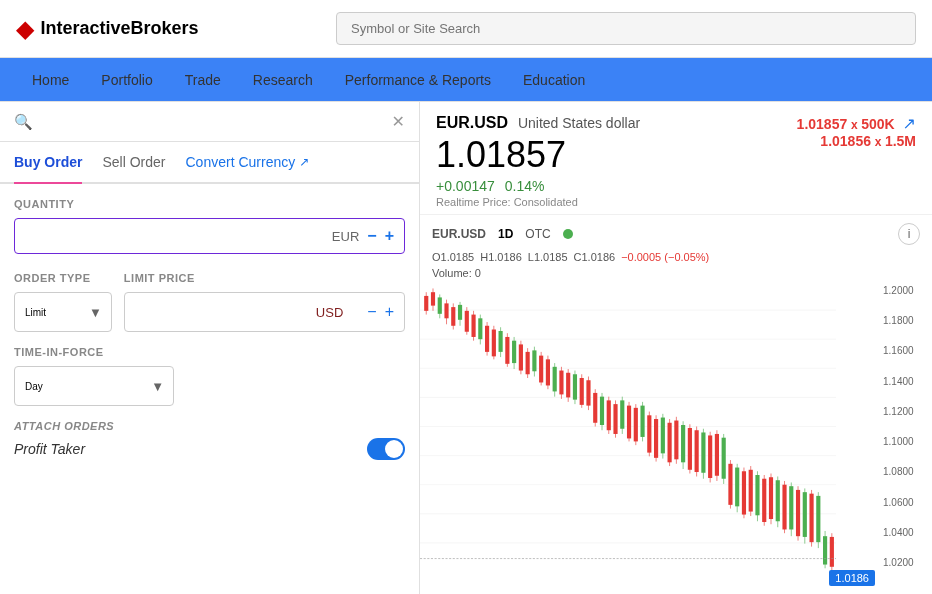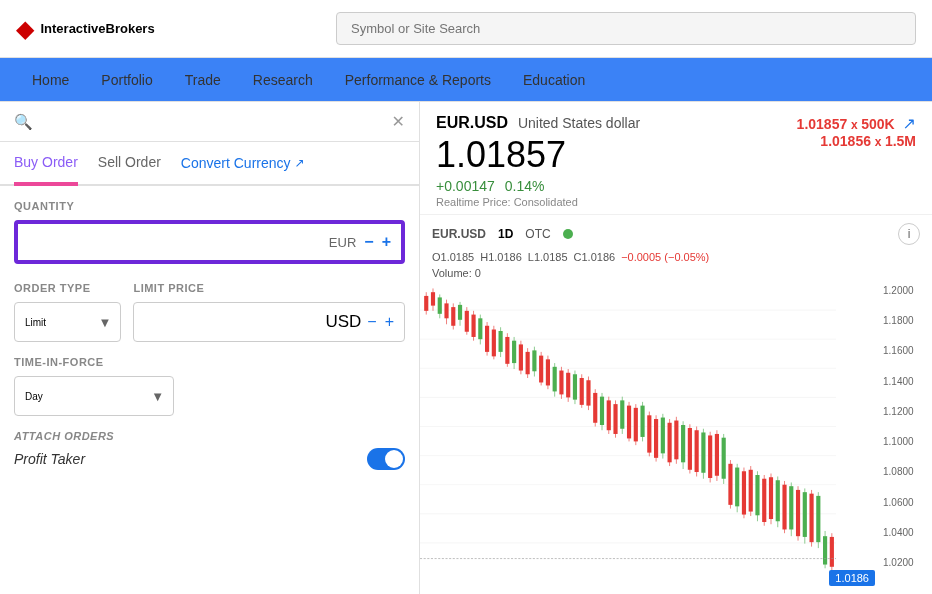--- a/index.html
+++ b/index.html
@@ -2,21 +2,21 @@
 <html><head>
   <meta charset="utf-8">
   <style>
     * { box-sizing: border-box; margin: 0; padding: 0; }
     body { font-family: Arial, sans-serif; font-size: 13px; background: #fff; width: 932px; height: 594px; overflow: hidden; }
 
     
     .header { display: flex; align-items: center; padding: 8px 16px; background: #fff; border-bottom: 1px solid #e0e0e0; height: 58px; }
     .logo { display: flex; align-items: center; margin-right: 24px; }
     .logo-icon { color: #c00; font-size: 24px; margin-right: 6px; }
-    .logo-text { font-size: 13px; }
+    .logo-text { font-size: 18px; }
     .logo-text span { font-weight: 700; }
     .search-bar { flex: 1; max-width: 580px; margin-left: auto; }
     .search-bar input { width: 100%; padding: 8px 14px; border: 1px solid #ccc; border-radius: 4px; font-size: 13px; background: #f5f5f5; color: #999; }
 
     
     .nav { display: flex; align-items: center; padding: 0 16px; background: #3b82f6; border-bottom: 1px solid #e0e0e0; height: 44px; }
     .nav-item { padding: 12px 16px; font-size: 14px; color: #333; cursor: pointer; white-space: nowrap; }
 
     
     .main { display: flex; height: calc(594px - 102px); }
@@ -26,42 +26,42 @@
 
     
     .search-row { display: flex; align-items: center; padding: 10px 14px; border-bottom: 1px solid #e0e0e0; }
     .search-row input { flex: 1; border: none; outline: none; font-size: 14px; }
     .search-icon { color: #666; margin-right: 8px; font-size: 15px; }
     .clear-icon { color: #999; cursor: pointer; font-size: 16px; }
 
     
     .tabs { display: flex; padding: 0 14px; border-bottom: 2px solid #e0e0e0; }
     .tab { padding: 12px 0; margin-right: 20px; font-size: 14px; color: #666; cursor: pointer; border-bottom: 2px solid transparent; margin-bottom: -2px; }
-    .tab.active { color: #8b5cf6; border-bottom: 4px solid #ec4899; font-weight: 400; }
+    .tab.active { color: #1d4ed8; border-bottom: 2px solid #ec4899; font-weight: 700; }
     .tab-convert { color: #1a73e8; font-size: 14px; padding: 12px 0; display: flex; align-items: center; gap: 4px; cursor: pointer; }
 
     
     .form-section { padding: 14px; }
     .field-label { font-size: 11px; color: #888; letter-spacing: 0.5px; margin-bottom: 8px; text-transform: uppercase; font-weight: 600; }
-    .quantity-input { display: flex; align-items: center; border: 4px solid #6d28d9; border-radius: 4px; padding: 0 10px; height: 44px; }
+    .quantity-input { display: flex; align-items: center; border: 1px solid #6d28d9; border-radius: 4px; padding: 0 10px; height: 36px; }
     .quantity-input input { border: none; outline: none; font-size: 15px; width: 100px; }
     .qty-currency { color: #666; font-size: 13px; margin-left: auto; margin-right: 8px; }
     .qty-controls { display: flex; align-items: center; gap: 8px; }
     .qty-btn { color: #1a73e8; font-size: 16px; cursor: pointer; font-weight: bold; }
 
     .two-cols { display: flex; gap: 12px; margin-top: 4px; }
     .col { flex: 1; }
 
     .select-wrapper { position: relative; }
     .select-wrapper select { width: 100%; height: 40px; border: 1px solid #ccc; border-radius: 4px; padding: 0 10px; font-size: 10px; appearance: none; background: #fff; cursor: pointer; }
     .select-arrow { position: absolute; right: 10px; top: 50%; transform: translateY(-50%); color: #666; pointer-events: none; }
 
     .limit-input { display: flex; align-items: center; border: 1px solid #ccc; border-radius: 4px; padding: 0 10px; height: 40px; }
     .limit-input input { border: none; outline: none; font-size: 14px; flex: 1; }
-    .limit-currency { color: #000000; font-size: 17px; margin-right: 6px; }
+    .limit-currency { color: #7f1d1d; font-size: 13px; margin-right: 24px; }
     .limit-controls { display: flex; align-items: center; gap: 8px; }
     .limit-btn { color: #1a73e8; font-size: 16px; cursor: pointer; }
 
     .attach-label { font-size: 11px; color: #888; letter-spacing: 0.5px; text-transform: uppercase; font-weight: 600; margin-bottom: 6px; }
     .profit-taker-row { display: flex; align-items: center; justify-content: space-between; }
     .profit-taker-label { font-size: 14px; color: #333; font-weight: 500; }
     .toggle { width: 38px; height: 22px; background: #1a73e8; border-radius: 11px; position: relative; cursor: pointer; }
     .toggle-knob { width: 18px; height: 18px; background: #fff; border-radius: 50%; position: absolute; top: 2px; right: 2px; }
 
     

